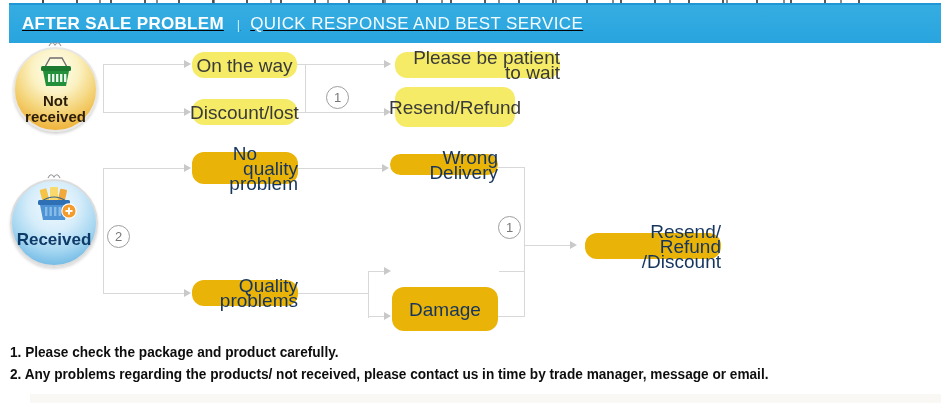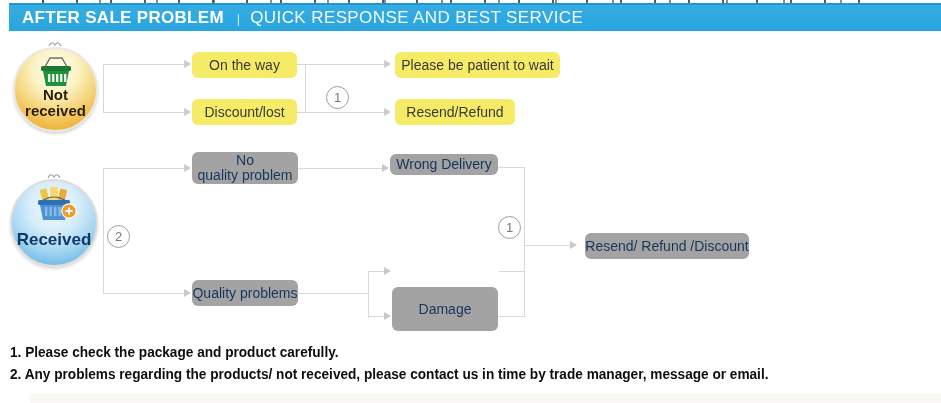--- a/index.html
+++ b/index.html
@@ -11,59 +11,59 @@
   .top-clip {
     position:absolute; left:42px; top:0; width:848px; height:3px; opacity:.8;
     background-image:
       repeating-linear-gradient(90deg, rgba(25,25,25,.9) 0 2px, transparent 2px 34px),
       repeating-linear-gradient(90deg, rgba(50,50,50,.7) 0 2px, transparent 2px 57px);
   }
   .bottom-strip { position:absolute; left:30px; top:394px; width:911px; height:9px; background:#FAF8F5; }
 
   
   .banner {
-    position:absolute; left:9px; top:3px; right:0; height:28px; box-sizing:border-box;
+    position:absolute; left:9px; top:3px; right:0; height:40px; box-sizing:border-box;
     background:linear-gradient(#35ADE2,#29A4DE); border-top:2px solid #1E97D4;
-    display:flex; align-items:center; padding-left:13px;
+    display:flex; align-items:center; padding-left:13px;text-decoration:underline;
   }
   .banner-title { color:#FFFFFF; font-size:17px; font-weight:800; letter-spacing:.3px; }
   .banner-sep   { color:#C9ECFA; margin:0 10px 0 13px; font-size:13px; }
   .banner-sub   { color:#F4FCFF; font-size:17px; letter-spacing:.4px; }
 
   
   .hl { position:absolute; height:1px; background:#D8D8D8; }
   .vl { position:absolute; width:1px; background:#D8D8D8; }
   .arr { position:absolute; width:0; height:0;
          border-top:4px solid transparent; border-bottom:4px solid transparent;
          border-left:7px solid #C9C9C9; }
   .badge {
     position:absolute; width:21px; height:21px; border:1px solid #9E9E9E; border-radius:50%;
     background:#FFFFFF; color:#777; font-size:13px;
     display:flex; align-items:center; justify-content:center;
   }
 
   
   .box {
     position:absolute; display:flex; flex-direction:column; align-items:center; justify-content:center;
-    border-radius:6px; font-size:14px; line-height:15px; text-align:right; box-sizing:border-box;
+    border-radius:12px; font-size:19px; line-height:15px; text-align:right; box-sizing:border-box;
   }
   .ybox { background:#F5EB66; color:#3A3A3A; }
-  .bbox { background:#a3a3a3; color:#16355E; }
+  .bbox { background:#eab308; color:#16355E; }
 
   
   .ball {
     position:absolute; border-radius:50%; box-sizing:border-box;
     display:flex; flex-direction:column; align-items:center;
   }
   .ball1 {
     left:13px; top:47px; width:85px; height:85px;
     background:radial-gradient(circle at 50% 26%, #FFFEF2 0%, #FBF2C4 32%, #F4D479 58%, #EFB43C 82%, #EAA42C 100%);
     border:2px solid #E9E7E3; box-shadow:0 2px 3px rgba(0,0,0,.18);
   }
-  .ball1 .label { color:#2A1C06; font-weight:700; font-size:15px; line-height:16px; text-align:center; margin-top:0; }
+  .ball1 .label { color:#2A1C06; font-weight:700; font-size:15px; line-height:16px; text-align:center; margin-top:6px; }
   .ball2 {
     left:10px; top:179px; width:88px; height:88px;
     background:radial-gradient(circle at 50% 30%, #F4FBFE 0%, #D6EDFA 35%, #A5D6F1 62%, #66B4E3 88%, #55AADD 100%);
     border:2px solid #DCDCDC; box-shadow:0 2px 3px rgba(0,0,0,.15);
   }
   .ball2 .label { color:#0E3A68; font-weight:700; font-size:17px; margin-top:8px; }
   .hook { position:absolute; }
 
   
   .notes {
@@ -115,21 +115,21 @@
   <div class="box ybox" style="left:192px;top:99px;width:105px;height:26px">Discount/lost</div>
 
   <div class="hl" style="left:297px;top:64px;width:87px"></div>
   <div class="arr" style="left:384px;top:60px"></div>
   <div class="hl" style="left:297px;top:112px;width:87px"></div>
   <div class="arr" style="left:384px;top:108px"></div>
   <div class="vl" style="left:305px;top:64px;height:49px"></div>
   <div class="badge" style="left:326px;top:86px">1</div>
 
   <div class="box ybox" style="left:395px;top:52px;width:165px;height:26px">Please be patient to wait</div>
-  <div class="box ybox" style="left:395px;top:99px;width:120px;height:26px">Resend/Refund</div>
+  <div class="box ybox" style="left:395px;top:87px;width:120px;height:40px">Resend/Refund</div>
 
   <svg class="hook" style="left:46px;top:172px" width="16" height="7" viewBox="0 0 16 7">
     <path d="M2 6 Q5 0 8 5 Q11 0 14 6" stroke="#9A9A9A" stroke-width="1.2" fill="none"></path>
   </svg>
   <div class="ball ball2">
     <svg width="48" height="36" viewBox="0 0 48 36" style="margin-top:5px">
       <rect x="11" y="3" width="7" height="13" rx="1" fill="#F6C445" transform="rotate(-15 14 9)"></rect>
       <rect x="20" y="1" width="8" height="14" rx="1" fill="#F9D96B"></rect>
       <rect x="29" y="3" width="7" height="12" rx="1" fill="#F2A93B" transform="rotate(12 32 9)"></rect>
       <path d="M12 15 Q24 7 36 15" stroke="#39648C" stroke-width="1.2" fill="none"></path>
@@ -171,21 +171,21 @@
   <div class="box bbox" style="left:392px;top:287px;width:106px;height:44px">Damage</div>
 
   <div class="hl" style="left:498px;top:167px;width:26px"></div>
   <div class="hl" style="left:499px;top:271px;width:25px"></div>
   <div class="hl" style="left:498px;top:316px;width:26px"></div>
   <div class="vl" style="left:524px;top:167px;height:150px"></div>
   <div class="hl" style="left:524px;top:245px;width:46px"></div>
   <div class="arr" style="left:570px;top:241px"></div>
   <div class="badge" style="left:498px;top:216px">1</div>
 
-  <div class="box bbox" style="left:585px;top:233px;width:164px;height:26px">Resend/ Refund /Discount</div>
+  <div class="box bbox" style="left:585px;top:233px;width:136px;height:26px">Resend/ Refund /Discount</div>
 
   <div class="notes">
     <div>1. Please check the package and product carefully.</div>
     <div>2. Any problems regarding the products/ not received, please contact us in time by trade manager, message or email.</div>
   </div>
 
   <div class="bottom-strip"></div>
 </div>
 
 </body></html>

